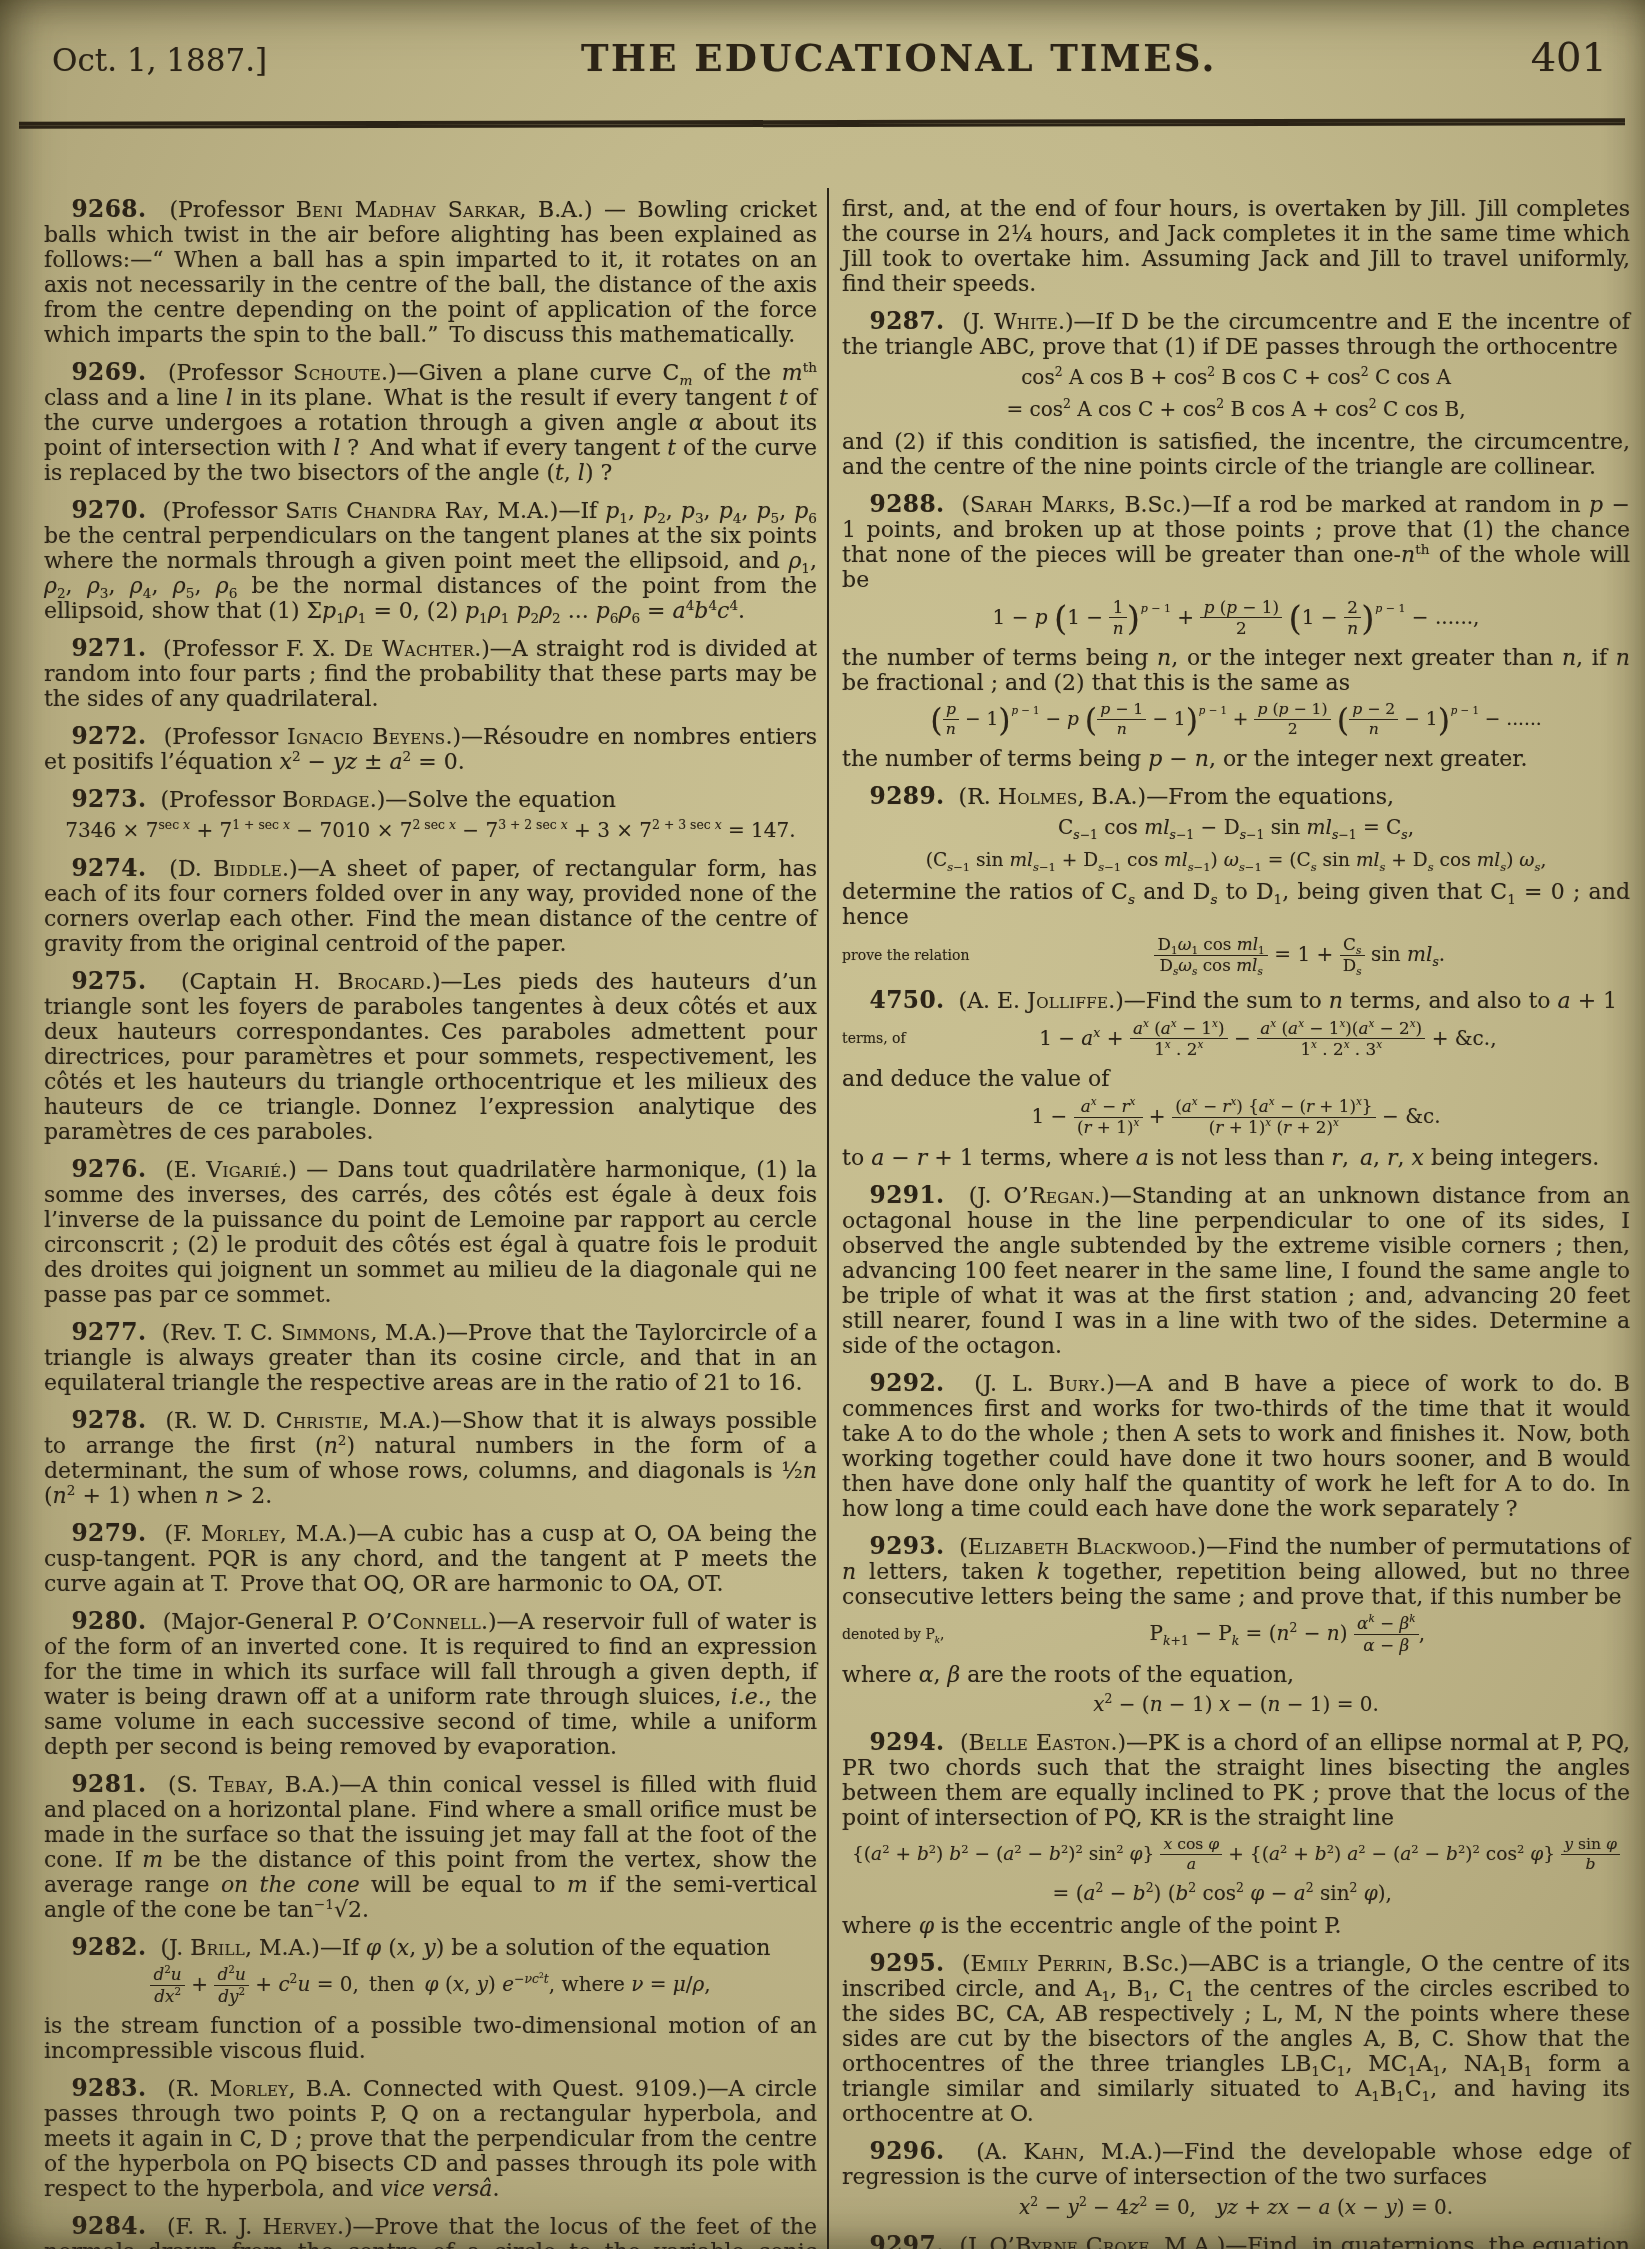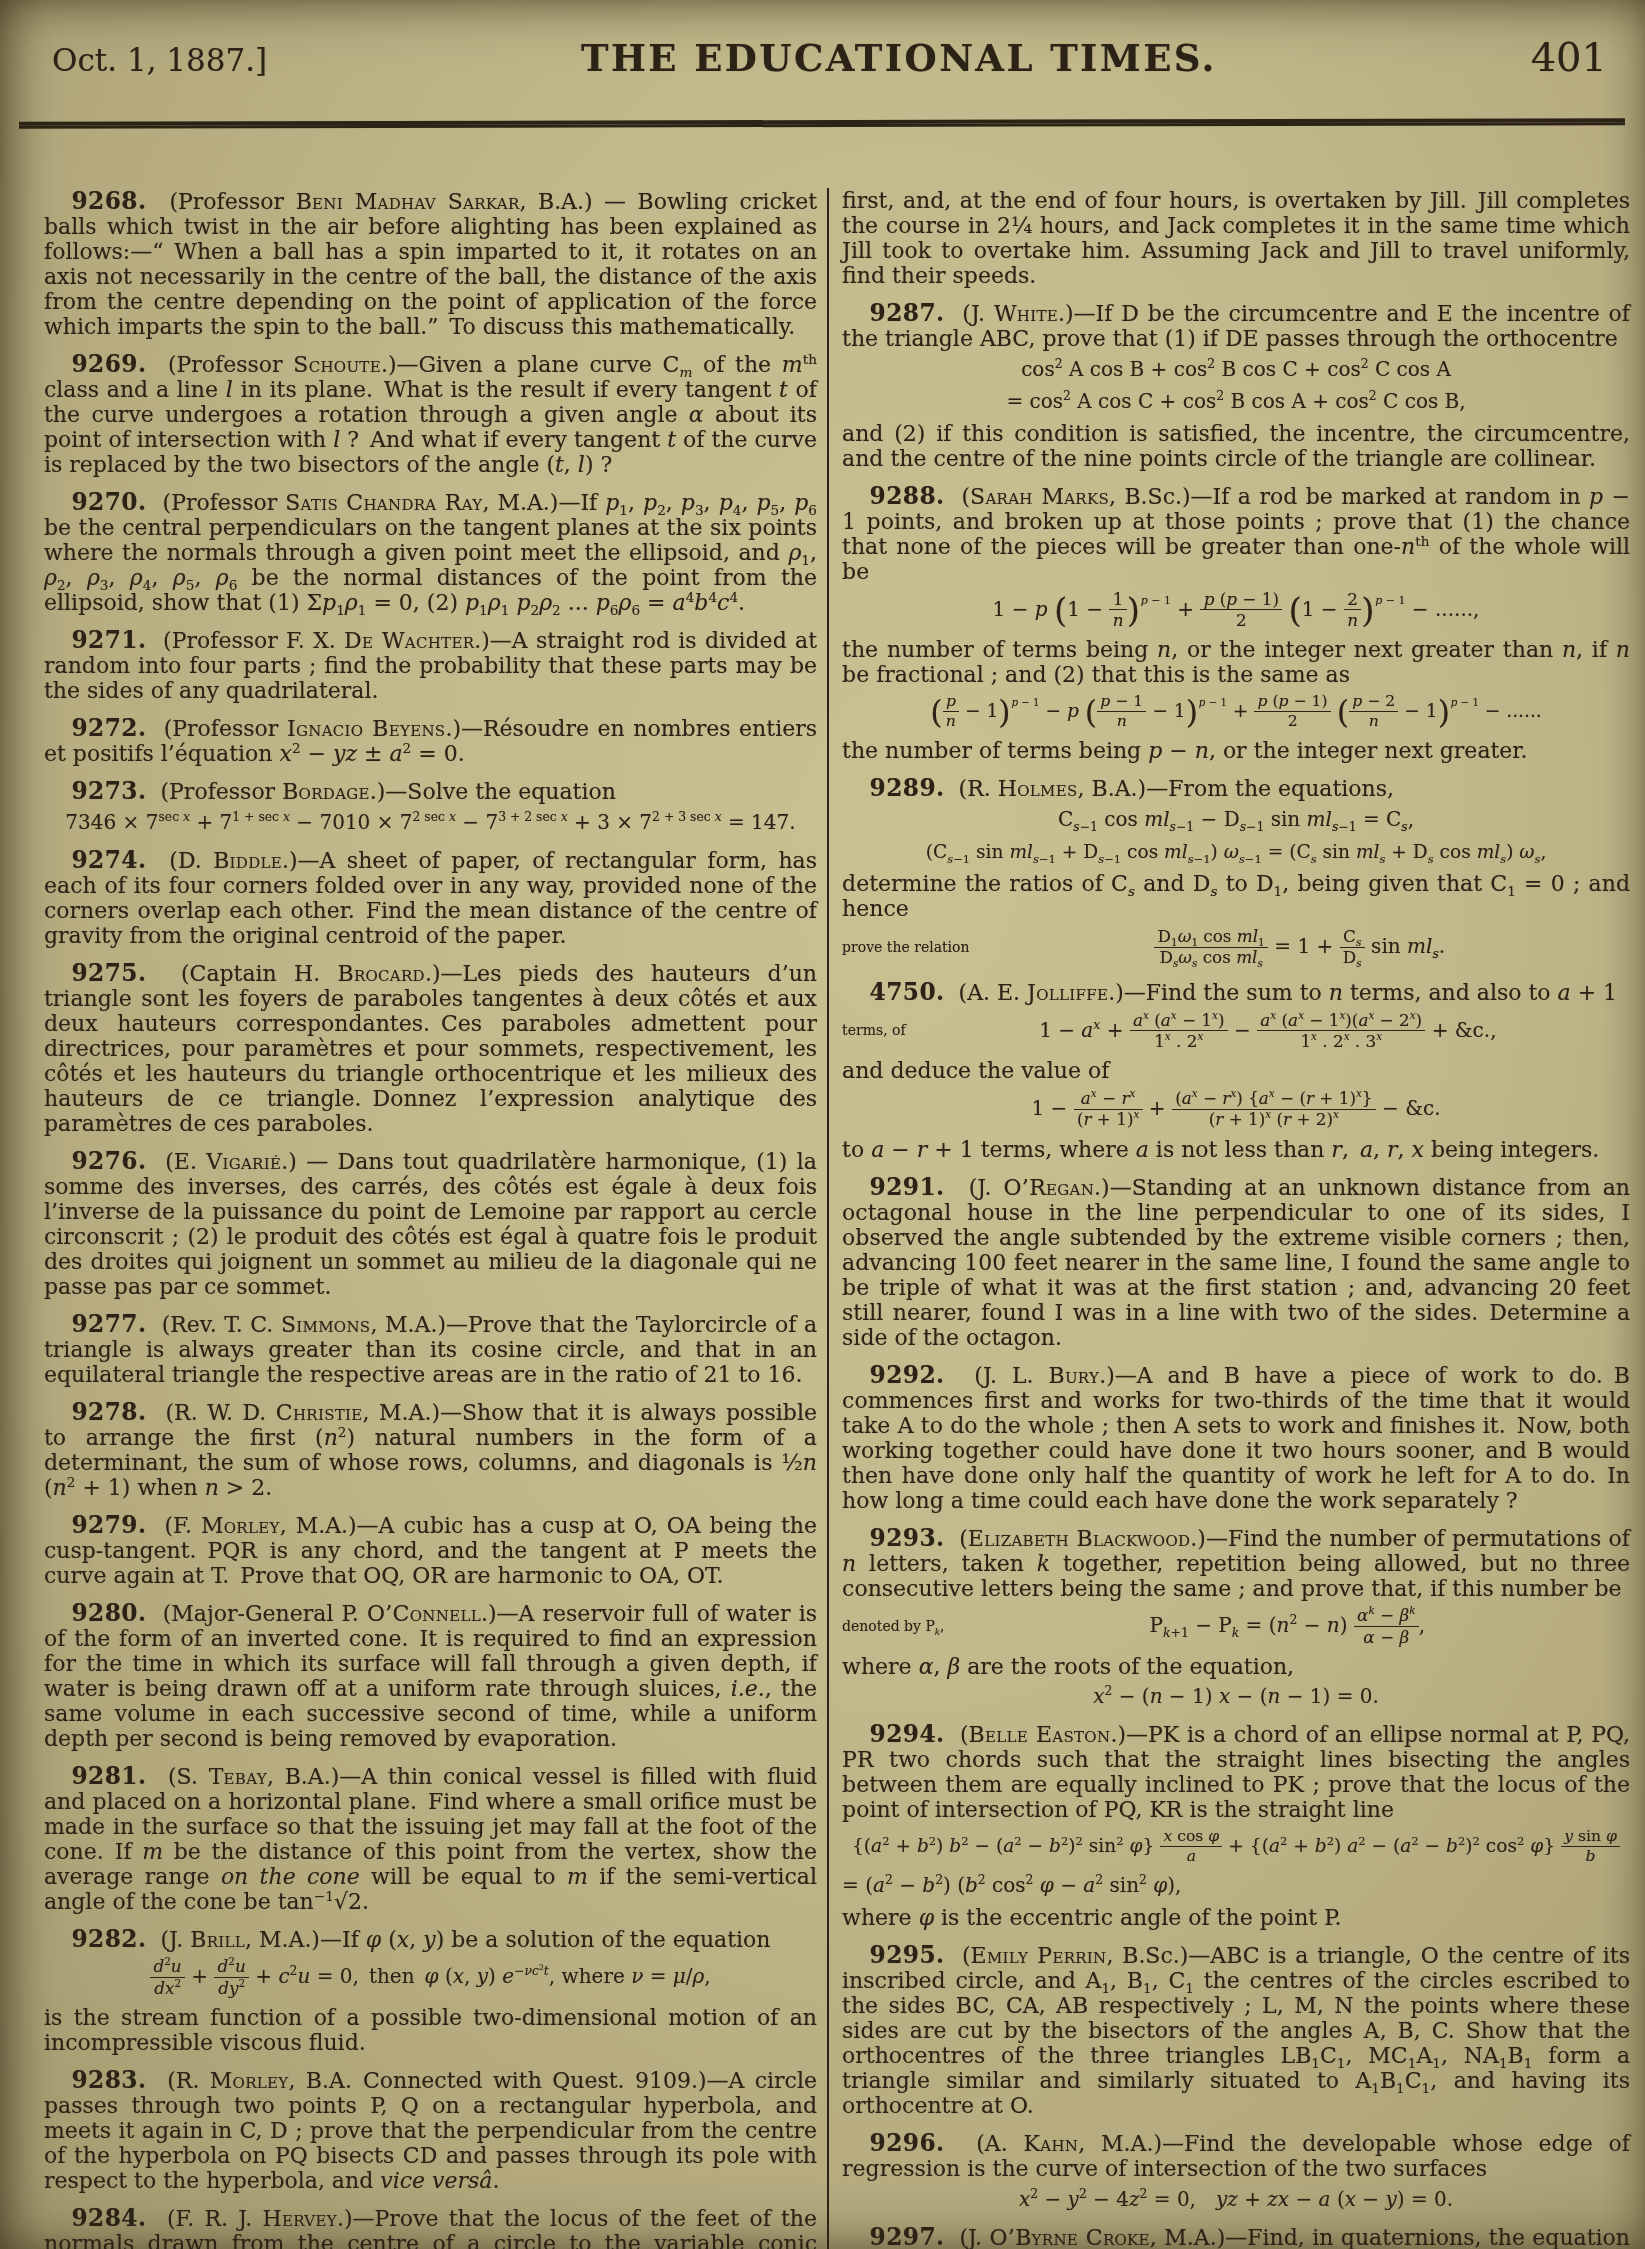--- a/index.html
+++ b/index.html
@@ -40,34 +40,34 @@
   main.content{
     flex:1;
     display:flex;align-items:stretch;
     padding:19.4px 16px 0 44px;
   }
   .col{box-sizing:border-box;}
   .col.left{width:773px;}
   .col.right{flex:1;}
   .divider{width:2.4px;background:#2b2519;margin:0 13px 0 9.7px;}
   p.prob{
-    margin:0 0 12px 0;
+    margin:8px 0 12px 0;
     text-indent:27.5px;
     text-align:justify;
   }
   p.prob.cont{text-indent:0;}
   .qn{font-weight:bold;font-size:1.06em;letter-spacing:0.4px;}
   .sc{font-variant-caps:small-caps;letter-spacing:0.3px;}
   i{font-style:italic;}
   sup,sub{font-size:.62em;line-height:0;}
   .disp{
     display:block;text-indent:0;text-align:center;
     margin:5.7px 0 7.3px;font-size:20px;
   }
-  .disp.right{text-align:left;padding-right:27.5px;}
+  .disp.right{text-align:center;padding-right:27.5px;}
   .disp.small{font-size:18.6px;}
   .disp.row{display:flex;align-items:center;text-align:left;}
   .rl{flex:0 0 auto;font-size:14px;}
   .rf{flex:1;text-align:center;}
   .fr{
     display:inline-block;vertical-align:middle;text-align:center;
     font-size:.84em;line-height:1.12;text-indent:0;
   }
   .fr .nu{display:block;border-bottom:1.6px solid currentColor;padding:0 3.2px 0.8px;}
   .fr .de{display:block;padding:0.8px 3.2px 0;}

